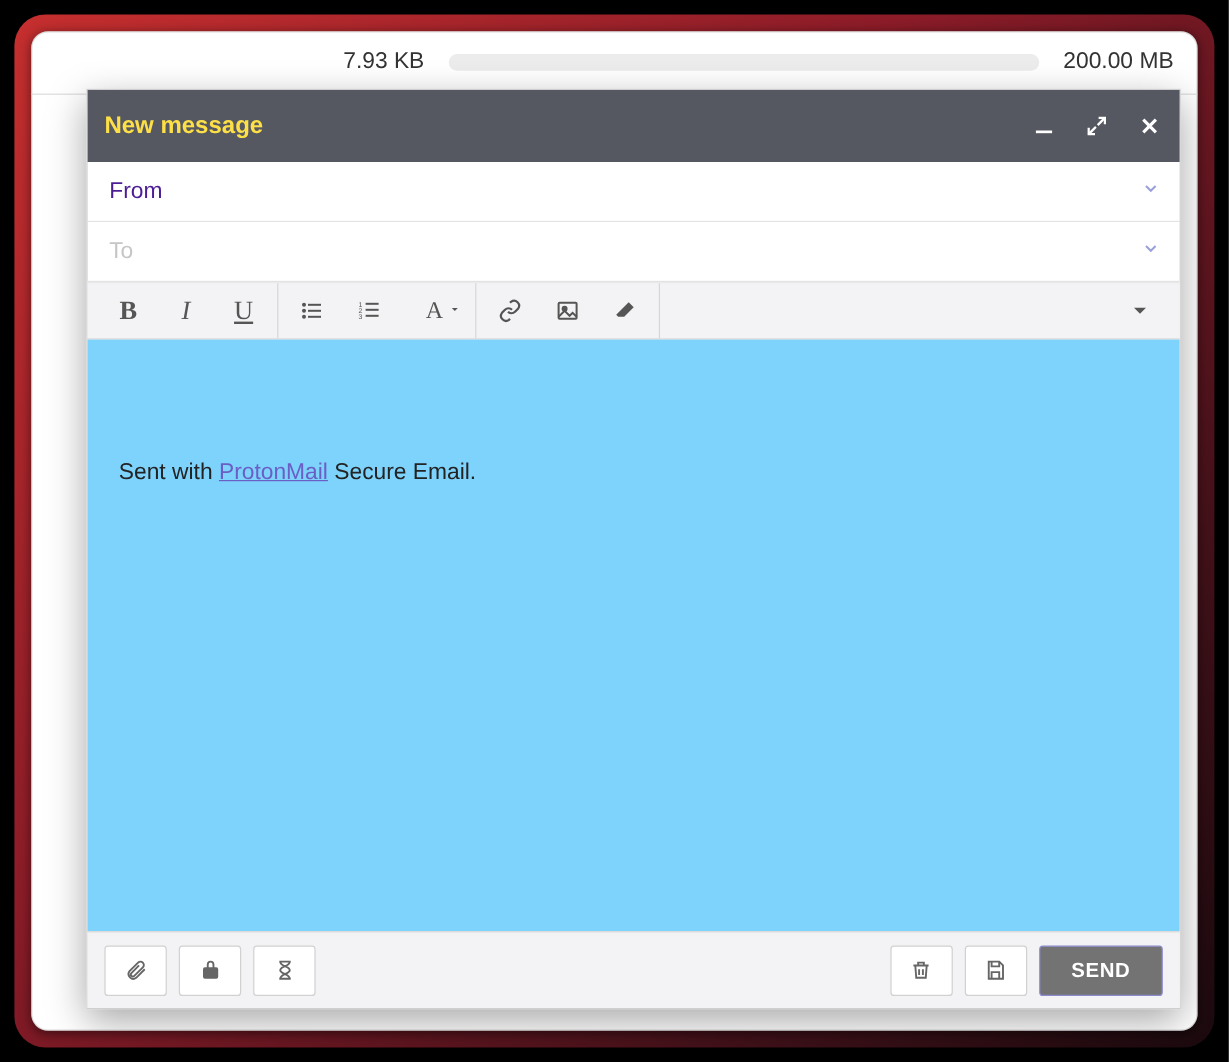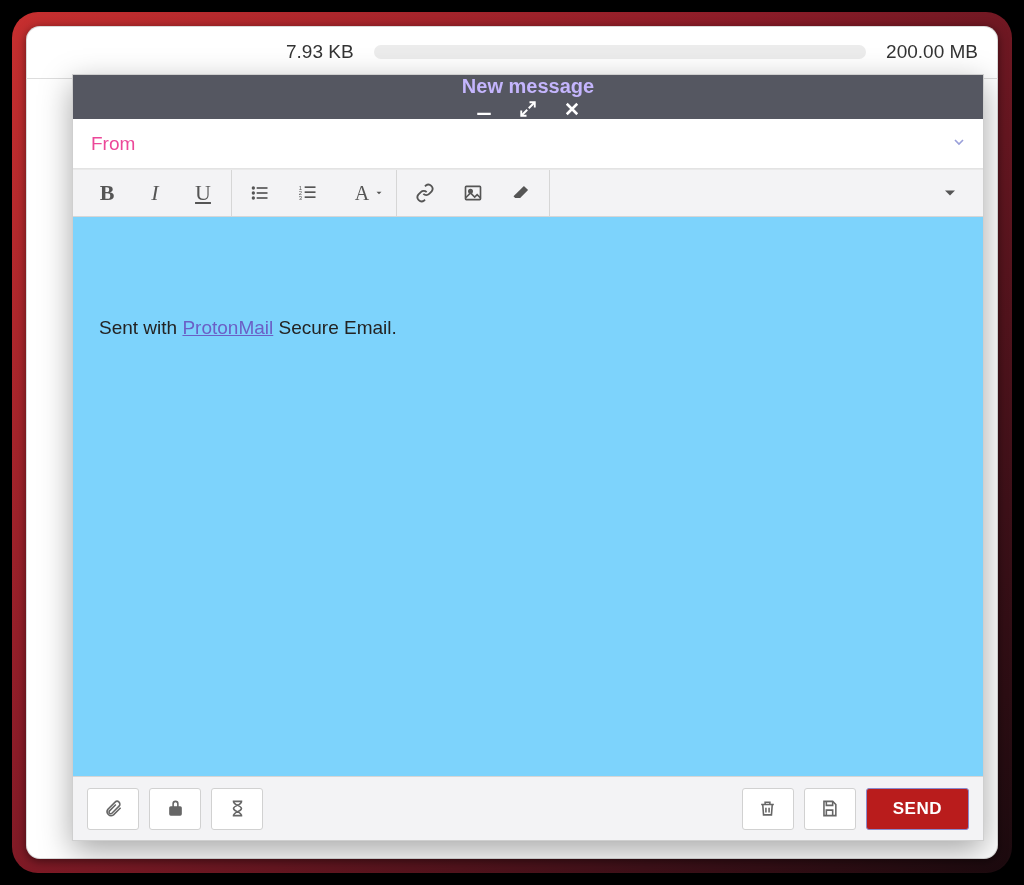--- a/index.html
+++ b/index.html
@@ -51,38 +51,37 @@
     position: absolute;
     left: 46px; right: 14px; top: 48px; bottom: 18px;
     background: #fff;
     border: 1px solid #cfcfcf;
     box-shadow: 0 10px 30px rgba(0,0,0,0.35);
     display:flex; flex-direction:column;
   }
 
   .compose-header {
     background: #555761;
-    color: #c4b5fd;
-    height: 44px;
+    color: #fde047;
+    height: 60px;
     display:flex; align-items:center;
     padding: 0 14px;
-    flex-direction: column;
   }
   .compose-header .title { font-weight:bold; font-size:20px; flex:1;}
   .compose-header .win-controls { display:flex; gap:22px; align-items:center;}
   .win-icon { color:#fff; cursor:pointer; display:flex; align-items:center; justify-content:center; width:22px; height:22px;}
   .win-icon svg { width:18px; height:18px; }
 
   .row-field {
     height: 50px; border-bottom:1px solid #e3e3e3;
     display:flex; align-items:center; padding:0 18px;
     font-size:19px; color:#333;
     position:relative;
   }
-  .row-field .label { color:#ec4899; margin-right:14px;}
+  .row-field .label { color:#4c1d95; margin-right:14px;}
   .row-field .placeholder { color:#c6c6c6; }
   .row-field .chev { position:absolute; right:16px; color:#9aa0da; }
   .row-field .chev svg{ width:16px; height:16px;}
 
   .toolbar {
     height:48px; background:#f3f3f5; border-bottom:1px solid #d6d6d6; border-top:1px solid #e9e9e9;
     display:flex; align-items:center; padding:0 6px;
   }
   .tb-group { display:flex; align-items:center; height:100%; padding:0 4px; border-right:1px solid #d6d6d6;}
   .tb-group.last{border-right:none; flex:1; justify-content:flex-end; padding-right:12px;}
@@ -109,21 +108,21 @@
     height:64px; background:#f3f3f5; border-top:1px solid #d6d6d6;
     display:flex; align-items:center; padding:0 14px; gap:10px;
   }
   .ft-btn {
     height:42px; width:52px; background:#fff; border:1px solid #d1d1d1; border-radius:3px;
     display:flex; align-items:center; justify-content:center; color:#666; cursor:pointer;
   }
   .ft-btn svg{ width:19px; height:19px;}
   .ft-spacer{flex:1;}
   .send-btn {
-    height:42px; padding:0 26px; background:#b91c1c; color:#fff; font-weight:bold;
+    height:42px; padding:0 26px; background:#737373; color:#fff; font-weight:bold;
     border:1px solid #8a8acc; border-radius:3px; letter-spacing:0.5px;
     display:flex; align-items:center; justify-content:center; font-size:17px; cursor:pointer;
   }
 </style>
 </head>
 <body>
 
 <div class="outer-frame">
   <div class="browser-surface">
 
@@ -161,20 +160,28 @@
 
       <div class="row-field">
         <span class="label">From</span>
         <span class="chev">
           <svg viewBox="0 0 24 24" fill="none" stroke="currentColor" stroke-width="2.5">
               <path d="M6 9l6 6 6-6"></path>
             </svg>
         </span>
       </div>
 
+      <div class="row-field">
+        <span class="placeholder">To</span>
+        <span class="chev">
+          <svg viewBox="0 0 24 24" fill="none" stroke="currentColor" stroke-width="2.5">
+              <path d="M6 9l6 6 6-6"></path>
+            </svg>
+        </span>
+      </div>
 
 
       <div class="toolbar">
         <div class="tb-group">
           <div class="tb-btn">
               <span class="glyph bold">B</span>
             </div>
           <div class="tb-btn">
               <span class="glyph italic">I</span>
             </div>

